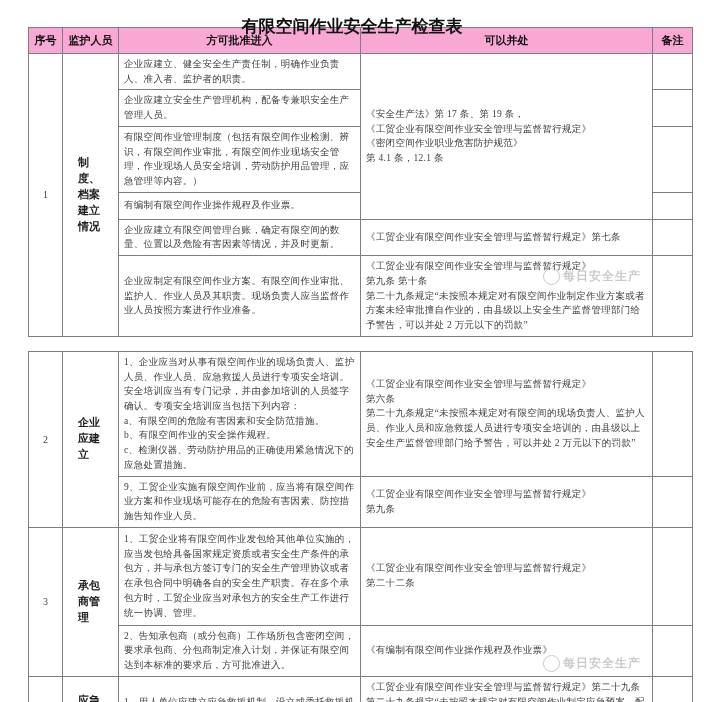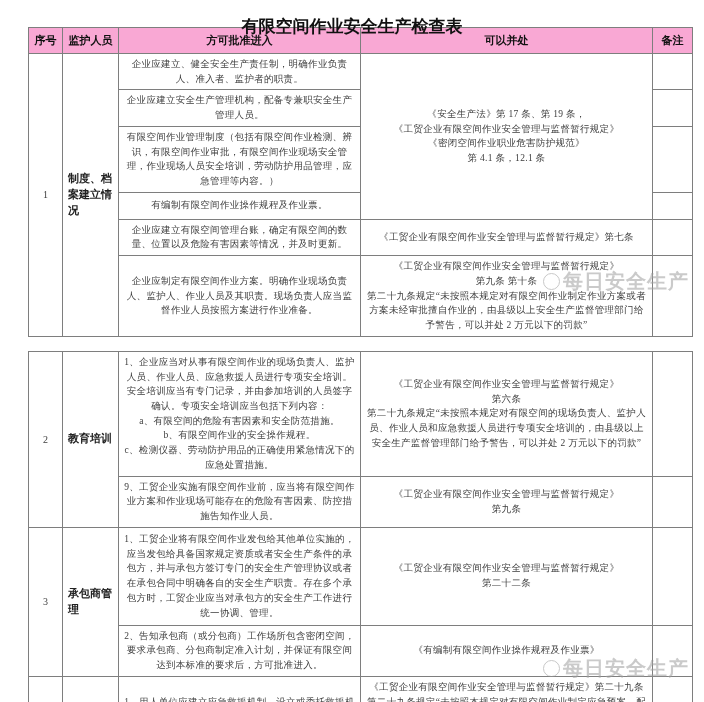--- a/index.html
+++ b/index.html
@@ -48,28 +48,28 @@
   td.seq-cell {
     text-align: center;
     font-size: 10px;
   }
   td.item-cell {
     font-family: "Liberation Sans", "DejaVu Sans", sans-serif;
     font-weight: bold;
     font-size: 11px;
     color: #222;
     line-height: 1.45;
-    padding: 2px 5px;
+    padding: 2px 15px;
     text-align: left;
   }
   td.content-cell, td.basis-cell {
     font-size: 9.5px;
     line-height: 1.55;
     padding: 3px 5px;
-    text-align: center;
+    text-align: left;
     white-space: pre-line;
     letter-spacing: 0.3px;
   }
   td.remark-cell { background: #ffffff; }
   .watermark {
     position: absolute;
     left: 543px;
     width: 170px;
     display: flex;
     align-items: center;
@@ -81,21 +81,21 @@
   .wm-2 { top: 655px; }
   .wm-circle {
     width: 17px; height: 17px;
     border: 1.5px solid #9a9a9a;
     border-radius: 50%;
     flex: 0 0 auto;
   }
   .wm-text {
     font-family: "Liberation Sans", "DejaVu Sans", sans-serif;
     font-weight: bold;
-    font-size: 20px;
+    font-size: 12px;
     color: #a0a0a0;
     letter-spacing: 1px;
     white-space: nowrap;
   }
 </style>
 </head>
 <body>
 
 <div class="page-title">有限空间作业安全生产检查表</div>
 
@@ -136,41 +136,41 @@
   <tr style="height:27px;">
     <td class="content-cell">有编制有限空间作业操作规程及作业票。</td>
     <td class="remark-cell"></td>
   </tr>
   <tr style="height:32px;font-family:Liberation Serif, serif;">
     <td class="content-cell">企业应建立有限空间管理台账，确定有限空间的数量、位置以及危险有害因素等情况，并及时更新。</td>
     <td class="basis-cell">《工贸企业有限空间作业安全管理与监督暂行规定》第七条</td>
     <td class="remark-cell"></td>
   </tr>
   <tr style="height:75px;">
-    <td class="content-cell">企业应制定有限空间作业方案。明确作业现场负责人、监护人、作业人员及其职责。现场负责人应当监督作业人员按照方案进行作业准备。</td>
+    <td class="content-cell">企业应制定有限空间作业方案。有限空间作业审批、监护人、作业人员及其职责。现场负责人应当监督作业人员按照方案进行作业准备。</td>
     <td class="basis-cell">《工贸企业有限空间作业安全管理与监督暂行规定》
 第九条 第十条
 第二十九条规定“未按照本规定对有限空间作业制定作业方案或者方案未经审批擅自作业的，由县级以上安全生产监督管理部门给予警告，可以并处 2 万元以下的罚款”</td>
     <td class="remark-cell"></td>
   </tr>
 </tbody>
   </table>
 
 <table class="check-table t2">
   <colgroup>
     <col class="c-seq">
       <col class="c-item">
       <col class="c-content">
       <col class="c-basis">
       <col class="c-remark">
   </colgroup>
   <tbody>
       <tr style="height:124px;">
     <td class="seq-cell" rowspan="2">2</td>
-    <td class="item-cell" rowspan="2">教育培训</td>
+    <td class="item-cell" rowspan="2">企业应建立</td>
     <td class="content-cell">1、企业应当对从事有限空间作业的现场负责人、监护人员、作业人员、应急救援人员进行专项安全培训。安全培训应当有专门记录，并由参加培训的人员签字确认。专项安全培训应当包括下列内容：
 a、有限空间的危险有害因素和安全防范措施。
 b、有限空间作业的安全操作规程。
 c、检测仪器、劳动防护用品的正确使用紧急情况下的应急处置措施。</td>
     <td class="basis-cell">《工贸企业有限空间作业安全管理与监督暂行规定》
 第六条
 第二十九条规定“未按照本规定对有限空间的现场负责人、监护人员、作业人员和应急救援人员进行专项安全培训的，由县级以上安全生产监督管理部门给予警告，可以并处 2 万元以下的罚款”</td>
     <td class="remark-cell"></td>
   </tr>
   <tr style="height:47px;">

